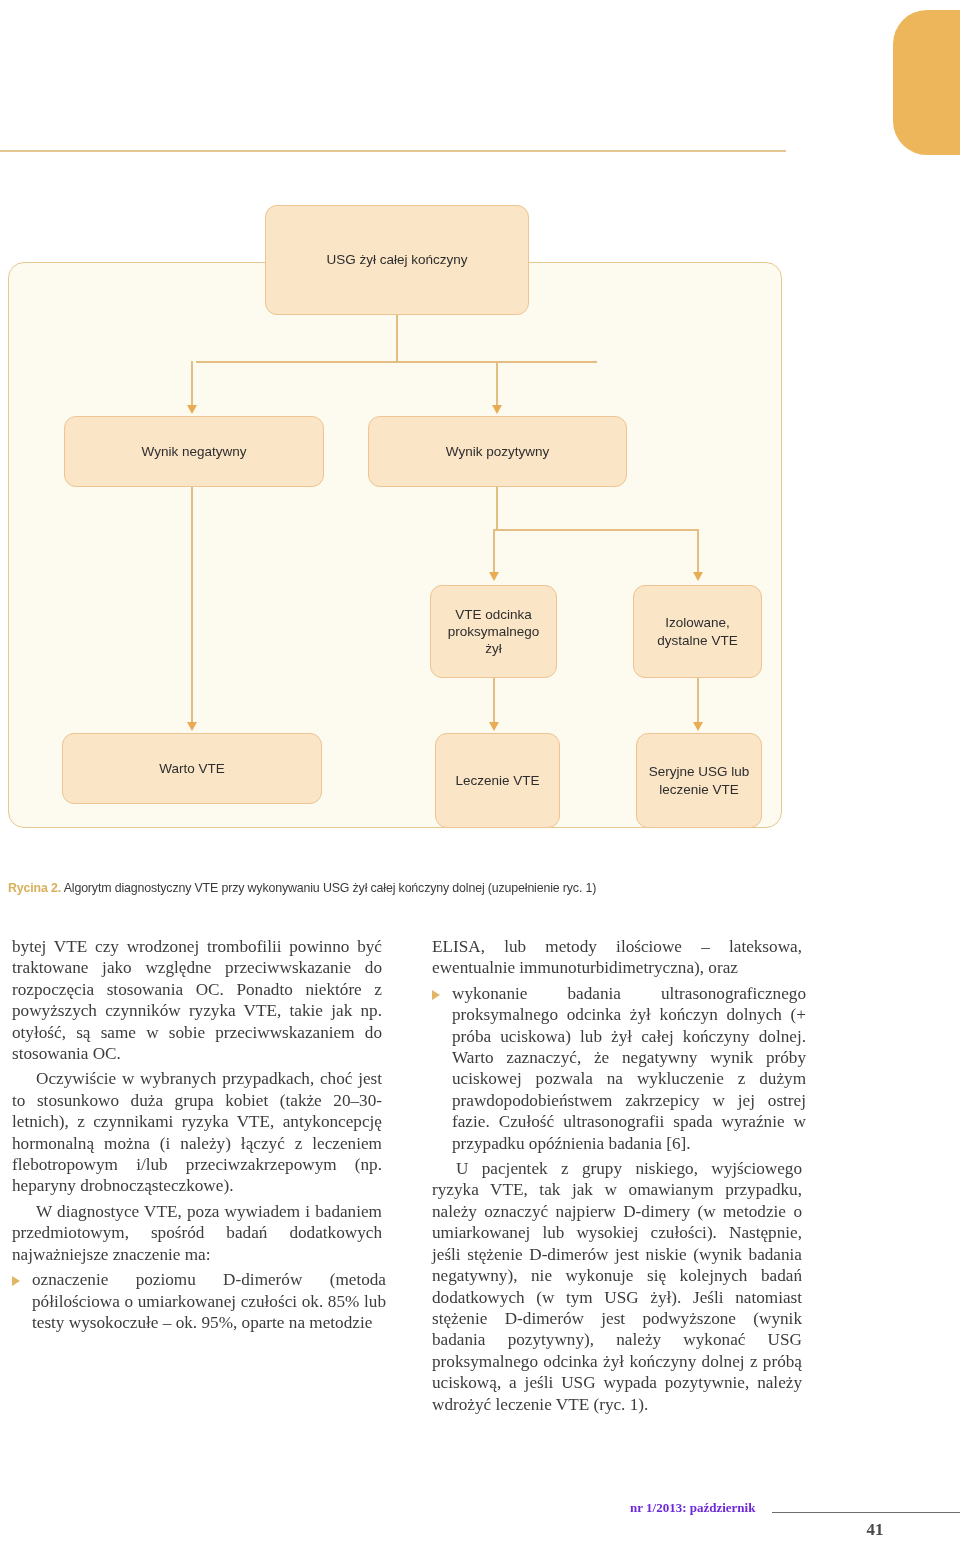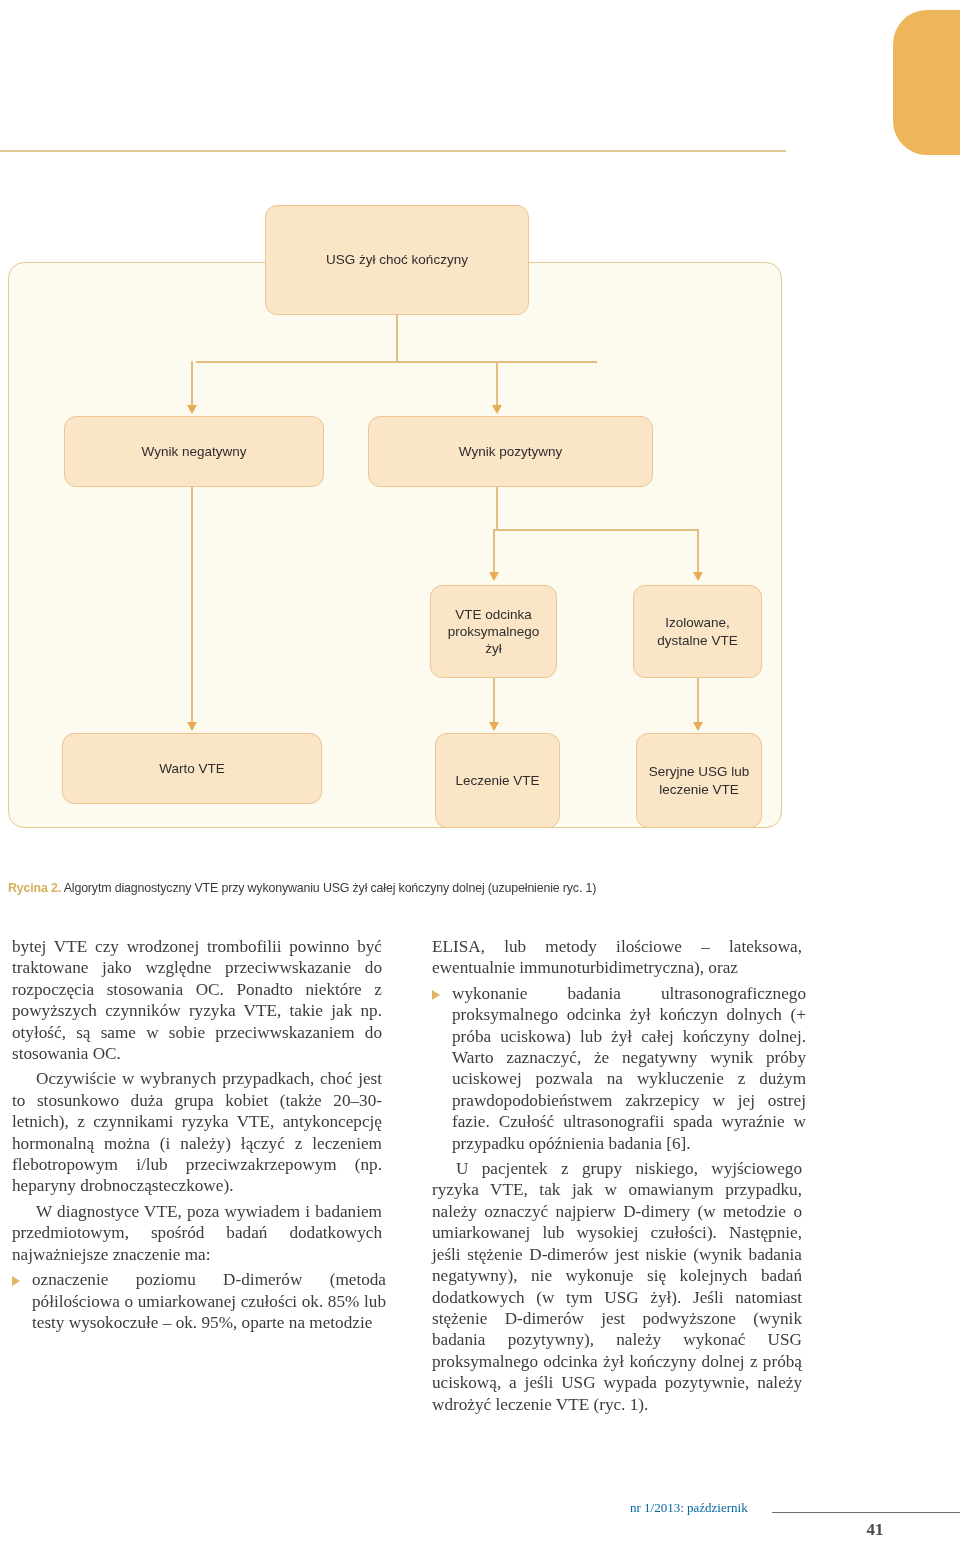--- a/index.html
+++ b/index.html
@@ -69,21 +69,21 @@
     font-size: 13.5px;
     line-height: 1.28;
     color: #2d2d2d;
     padding: 4px 8px;
   }
   .node span { display: block; }
 
   
   #node-usg         { left: 265px; top: 10px;  width: 264px; height: 110px; }
   #node-neg         { left: 64px;  top: 221px; width: 260px; height: 71px; }
-  #node-poz         { left: 368px; top: 221px; width: 285px; height: 71px; }
+  #node-poz         { left: 368px; top: 221px; width: 259px; height: 71px; }
   #node-vte-prox    { left: 430px; top: 390px; width: 127px; height: 93px; }
   #node-izolowane   { left: 633px; top: 390px; width: 129px; height: 93px; }
   #node-brak        { left: 62px;  top: 538px; width: 260px; height: 71px; }
   #node-leczenie    { left: 435px; top: 538px; width: 125px; height: 95px; }
   #node-seryjne     { left: 636px; top: 538px; width: 126px; height: 95px; }
 
   
   .conn { position: absolute; background: #e4bd80; }
   .conn.v { width: 1.6px; }
   .conn.h { height: 1.6px; }
@@ -148,22 +148,23 @@
     border-bottom: 5px solid transparent;
     border-left: 8px solid #e0b566;
   }
 
   
   #footer-issue {
     position: absolute;
     left: 630px;
     top: 1500px;
     font-size: 13px;
-    color: #0369a1;
+    color: #6d28d9;
     font-family: "Liberation Serif", "DejaVu Serif", serif;
+    font-weight: bold;
   }
   #footer-rule {
     position: absolute;
     left: 772px;
     top: 1512px;
     width: 188px;
     height: 1.4px;
     background: #6e6e6e;
   }
   #footer-page {
@@ -203,21 +204,21 @@
   <div class="conn v" style="left:697px; top:334px; height:44px;"></div>
   <div class="arrow" style="left:489px; top:377px;"></div>
   <div class="arrow" style="left:693px; top:377px;"></div>
 
   <div class="conn v" style="left:493px; top:483px; height:45px;"></div>
   <div class="arrow" style="left:489px; top:527px;"></div>
   <div class="conn v" style="left:697px; top:483px; height:45px;"></div>
   <div class="arrow" style="left:693px; top:527px;"></div>
 
   <div class="node" id="node-usg">
-    <span>USG żył choć kończyny</span>
+    <span>USG żył całej kończyny</span>
   </div>
 
   <div class="node" id="node-neg">
     <span>Wynik negatywny</span>
   </div>
 
   <div class="node" id="node-poz">
     <span>Wynik pozytywny</span>
   </div>
 

